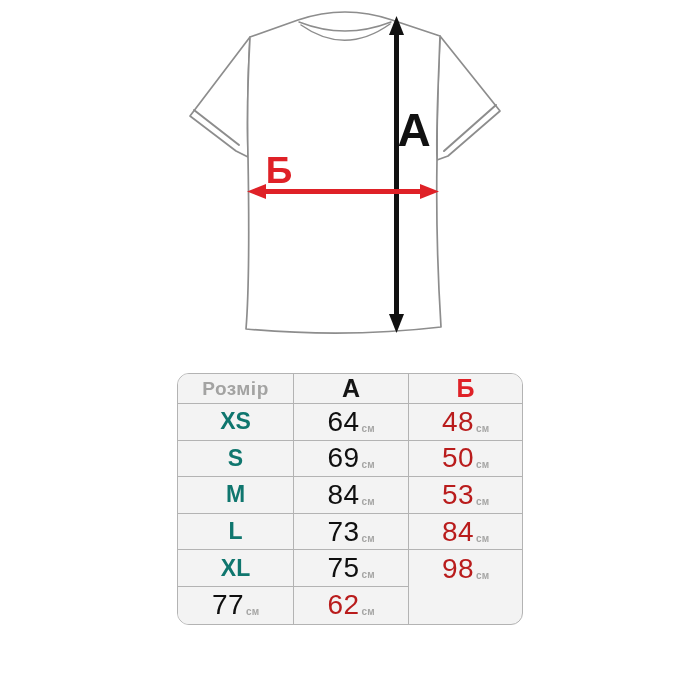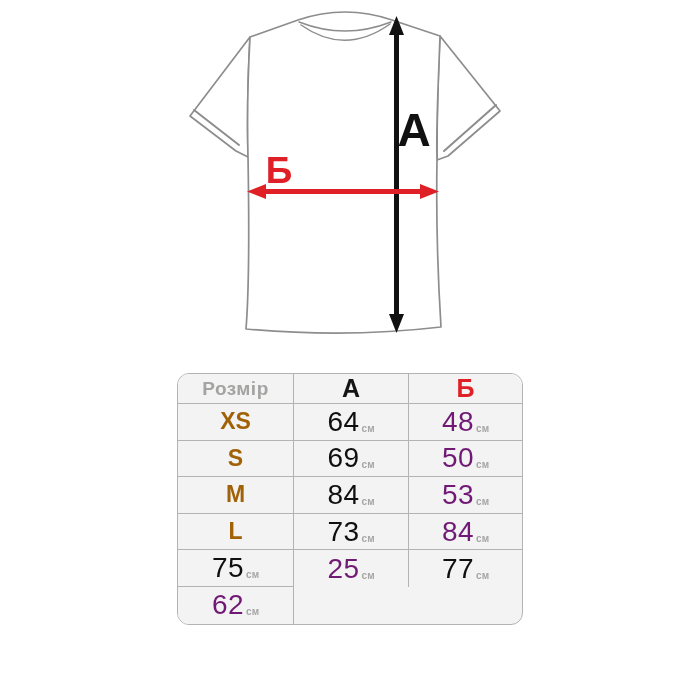--- a/index.html
+++ b/index.html
@@ -67,33 +67,33 @@
     color: #141414;
   }
   .head-b {
     font-size: 25px;
     font-weight: 700;
     color: #df2127;
   }
   .size-label {
     font-size: 23px;
     font-weight: 700;
-    color: #a16207;
+    color: #0f766e;
   }
   .val-group {
     display: inline-flex;
     align-items: baseline;
   }
   .num {
     font-size: 28px;
     font-weight: 400;
     letter-spacing: 0.5px;
   }
   .num-a { color: #0f0f0f; }
-  .num-b { color: #701a75; }
+  .num-b { color: #b91c1c; }
   .unit {
     font-size: 10px;
     font-weight: 700;
     color: #a6a6a5;
     margin-left: 2px;
     transform: translateY(1px);
   }
 </style>
 </head>
 <body>
@@ -210,28 +210,31 @@
         </span>
     </div>
     <div class="cell">
       <span class="val-group">
           <span class="num num-b">84</span>
           <span class="unit">см</span>
         </span>
     </div>
 
     <div class="cell">
+      <span class="size-label">XL</span>
+    </div>
+    <div class="cell">
       <span class="val-group">
           <span class="num num-a">75</span>
           <span class="unit">см</span>
         </span>
     </div>
     <div class="cell">
       <span class="val-group">
-          <span class="num num-b">25</span>
+          <span class="num num-b">98</span>
           <span class="unit">см</span>
         </span>
     </div>
 
     <div class="cell">
       <span class="val-group">
           <span class="num num-a">77</span>
           <span class="unit">см</span>
         </span>
     </div>

